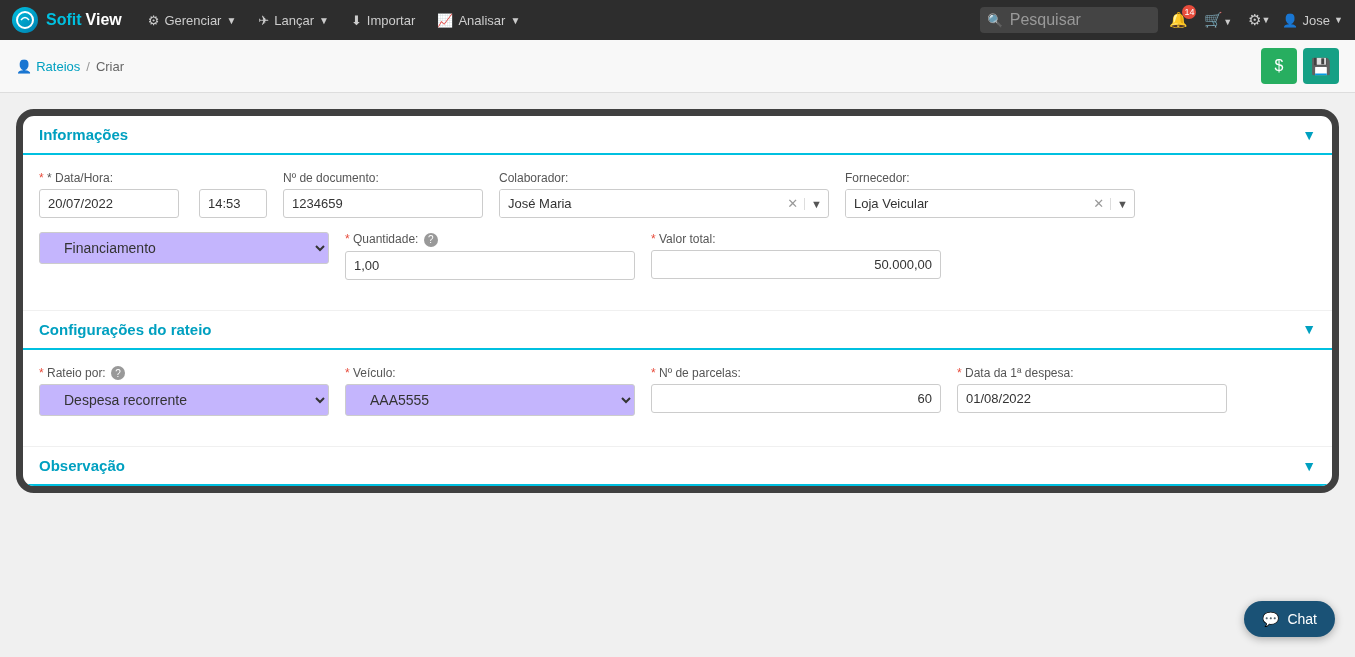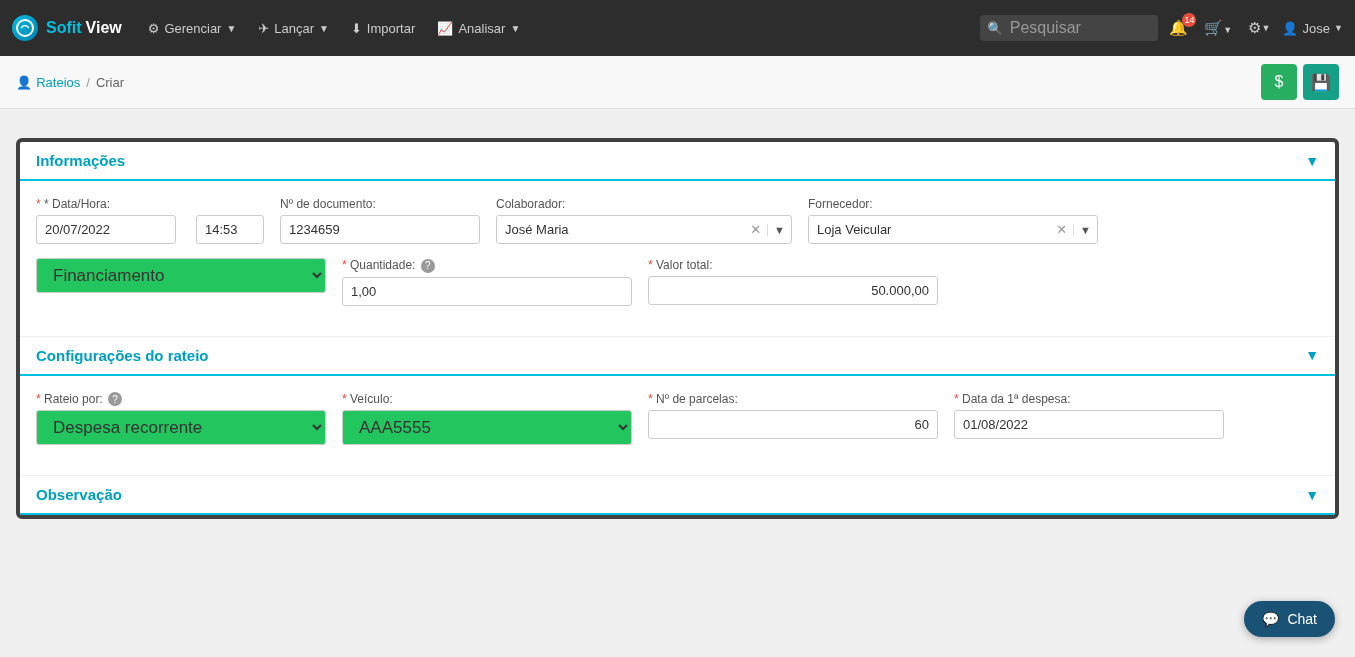--- a/index.html
+++ b/index.html
@@ -1,21 +1,21 @@
 <!DOCTYPE html>
 <html><head>
   <meta charset="utf-8">
   <style>
     * { box-sizing: border-box; margin: 0; padding: 0; }
     body { font-family: Arial, sans-serif; font-size: 13px; background: #f0f0f0; color: #333; }
 
     
     .navbar {
       background: #2d2d2d;
-      height: 56px;
+      height: 40px;
       display: flex;
       align-items: center;
       padding: 0 12px;
       gap: 4px;
     }
     .navbar-brand {
       display: flex;
       align-items: center;
       margin-right: 12px;
       gap: 4px;
@@ -76,22 +76,22 @@
       display: flex; align-items: center; justify-content: center; font-size: 16px;
     }
     .btn-action-green { background: #27ae60; color: white; }
     .btn-action-teal { background: #16a085; color: white; }
 
     
     .main-content { padding: 16px; }
 
     
     .card {
-      background: white; border-radius: 6px; margin-bottom: 0;
-      border: 4px solid #404040; overflow: hidden; margin-top: 13px;
+      background: white; border-radius: 18px; margin-bottom: 0;
+      border: 7px solid #404040; overflow: hidden;
     }
 
     
     .section-header {
       padding: 10px 16px; display: flex; align-items: center; justify-content: space-between;
       border-bottom: 2px solid #00c0e0; cursor: pointer;
     }
     .section-title { color: #00a0c0; font-size: 15px; font-weight: 600; }
     .section-chevron { color: #00a0c0; font-size: 14px; }
 
@@ -106,22 +106,22 @@
     .help-icon {
       display: inline-flex; align-items: center; justify-content: center;
       width: 14px; height: 14px; border-radius: 50%; background: #999;
       color: white; font-size: 10px; cursor: pointer; margin-left: 2px;
     }
     .form-input {
       border: 1px solid #ccc; border-radius: 3px; padding: 6px 8px;
       font-size: 13px; outline: none; color: #333;
     }
     .form-select {
-      border: 1px solid #ccc; border-radius: 3px; padding: 6px 12px;
-      font-size: 17px; outline: none; color: #333; background: #22c55e; cursor: pointer;
+      border: 1px solid #ccc; border-radius: 3px; padding: 6px 20px;
+      font-size: 14px; outline: none; color: #333; background: #c4b5fd; cursor: pointer;
       appearance: auto;
     }
 
     
     .select-with-clear {
       display: flex; align-items: center; border: 1px solid #ccc; border-radius: 3px;
       background: white; overflow: hidden;
     }
     .select-with-clear input {
       border: none; outline: none; padding: 6px 8px; font-size: 13px; flex: 1; color: #333;
@@ -257,21 +257,21 @@
           </div>
         </div>
 
         <div class="form-group">
           <label class="form-label">Nº de documento:</label>
           <input class="form-input" style="width: 200px;" type="text" value="1234659">
         </div>
 
         <div class="form-group">
           <label class="form-label">Colaborador:</label>
-          <div class="select-with-clear" style="width:296px;">
+          <div class="select-with-clear" style="width:330px;">
             <input type="text" value="José Maria" style="">
             <span class="select-clear">✕</span>
             <span class="select-arrow">▼</span>
           </div>
         </div>
 
         <div class="form-group">
           <label class="form-label">Fornecedor:</label>
           <div class="select-with-clear" style="width:290px;">
             <input type="text" value="Loja Veicular" style="">

